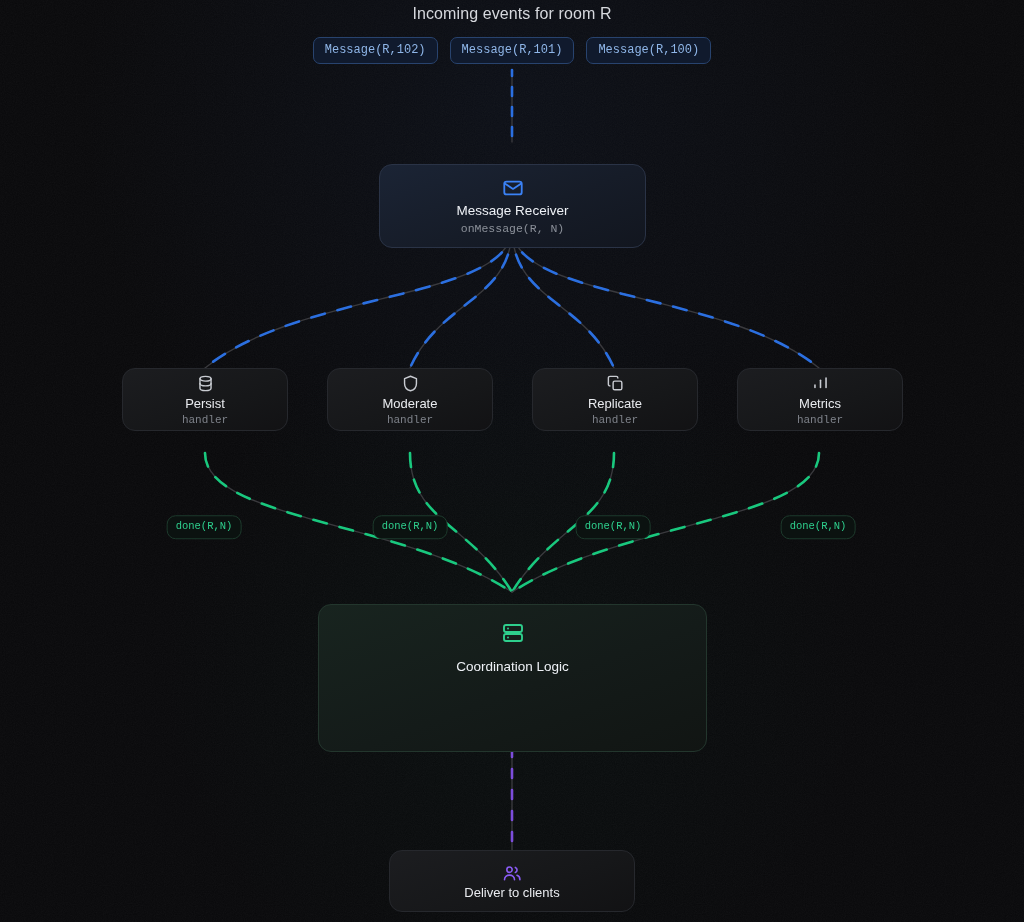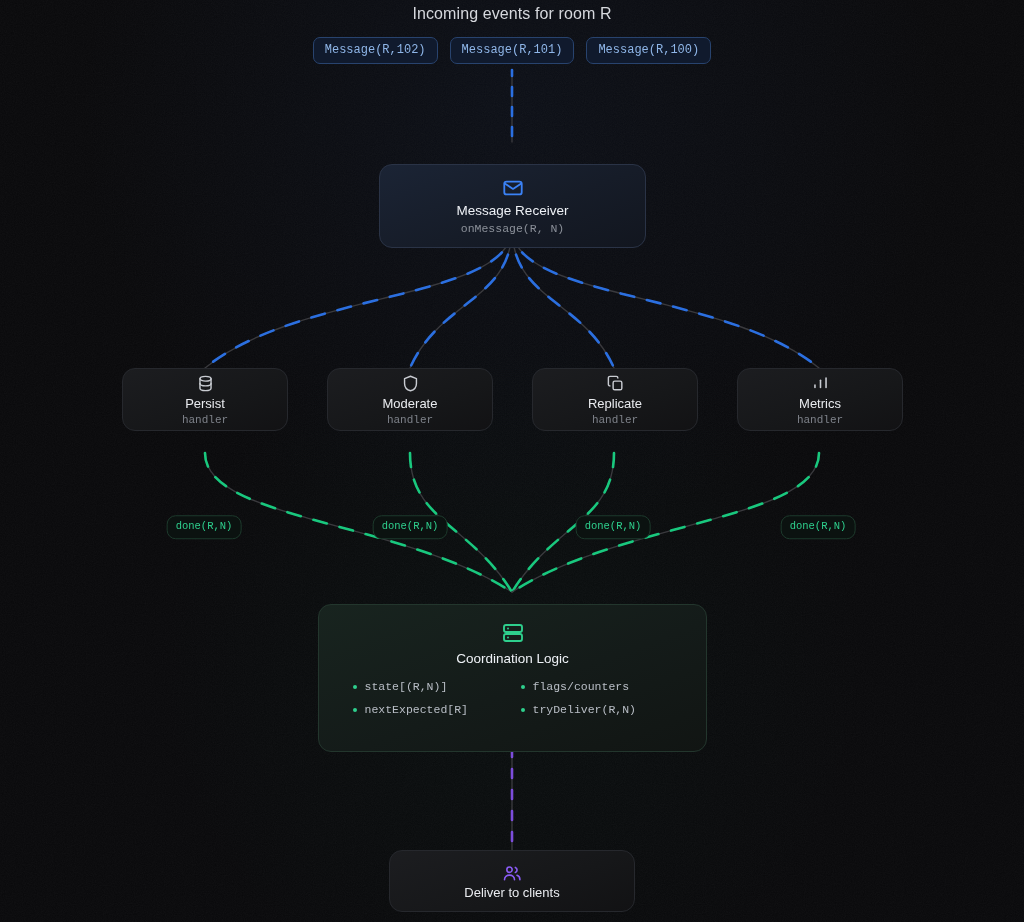--- a/index.html
+++ b/index.html
@@ -66,21 +66,21 @@
   .node-handler .s { color: #7e828a; font-family: "Liberation Mono", monospace; font-size: 11px; }
   .h0 { left: 122px; } .h1 { left: 327px; } .h2 { left: 532px; } .h3 { left: 737px; }
 
   .node-coord {
     left: 318px; top: 604px; width: 389px; height: 148px;
     background: linear-gradient(160deg, #18241f 0%, #141b19 55%, #111513 100%);
     border: 1px solid #23362d;
     display: flex; flex-direction: column; align-items: center;
     padding-top: 16px;
   }
-  .node-coord .t { color: #eef1f6; font-size: 13.5px; margin-top: 6px; }
+  .node-coord .t { color: #eef1f6; font-size: 13.5px; margin-top: 14px; }
   .coord-grid {
     margin-top: 14px; width: 320px;
     display: grid; grid-template-columns: 1fr 1fr;
     row-gap: 10px; column-gap: 16px;
   }
   .coord-item { display: flex; align-items: center; gap: 8px;
                 color: #b9bec6; font-family: "Liberation Mono", monospace; font-size: 11.5px; }
   .dot { width: 4px; height: 4px; border-radius: 50%; background: #2ecf8d; flex: 0 0 4px; }
 
   .node-deliver {
@@ -236,38 +236,20 @@
   <div class="node node-coord">
     <span>
       <svg class="icon" width="24" height="24" viewBox="0 0 24 24" fill="none" stroke="#2ecf8d" stroke-width="1.9" stroke-linecap="round" stroke-linejoin="round">
         <rect x="3" y="4" width="18" height="7" rx="2"></rect>
         <rect x="3" y="13" width="18" height="7" rx="2"></rect>
         <path d="M7 7.5h.01"></path>
           <path d="M7 16.5h.01"></path>
       </svg>
     </span>
     <div class="t">Coordination Logic</div>
-    <div class="coord-grid">
-      <div class="coord-item">
-        <span class="dot"></span>
-        <span>state[(R,N)]</span>
-      </div>
-      <div class="coord-item">
-        <span class="dot"></span>
-        <span>flags/counters</span>
-      </div>
-      <div class="coord-item">
-        <span class="dot"></span>
-        <span>nextExpected[R]</span>
-      </div>
-      <div class="coord-item">
-        <span class="dot"></span>
-        <span>tryDeliver(R,N)</span>
-      </div>
-    </div>
   </div>
 
   <div class="node node-deliver">
     <span>
       <svg class="icon" width="20" height="20" viewBox="0 0 24 24" fill="none" stroke="#8b5cf6" stroke-width="1.9" stroke-linecap="round" stroke-linejoin="round">
         <circle cx="9" cy="8" r="3.2"></circle>
         <path d="M3 20c0-3.3 2.7-5.5 6-5.5s6 2.2 6 5.5"></path>
         <path d="M16 5.3a3.2 3.2 0 0 1 0 6"></path>
         <path d="M18 14.8c2.1.7 3.5 2.6 3.5 5.2"></path>
       </svg>

